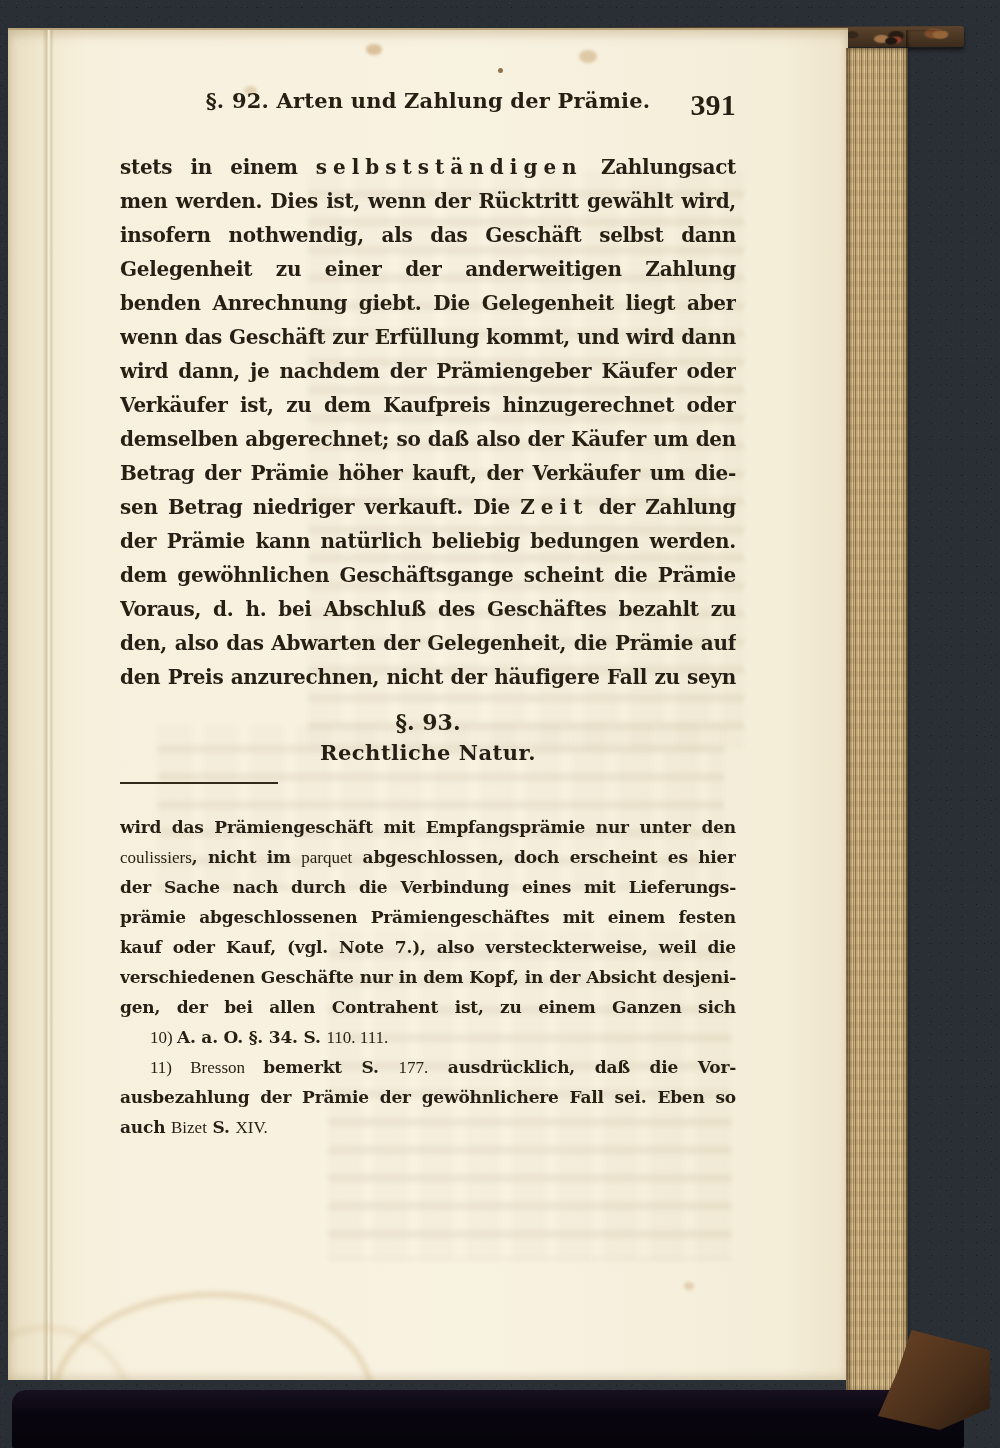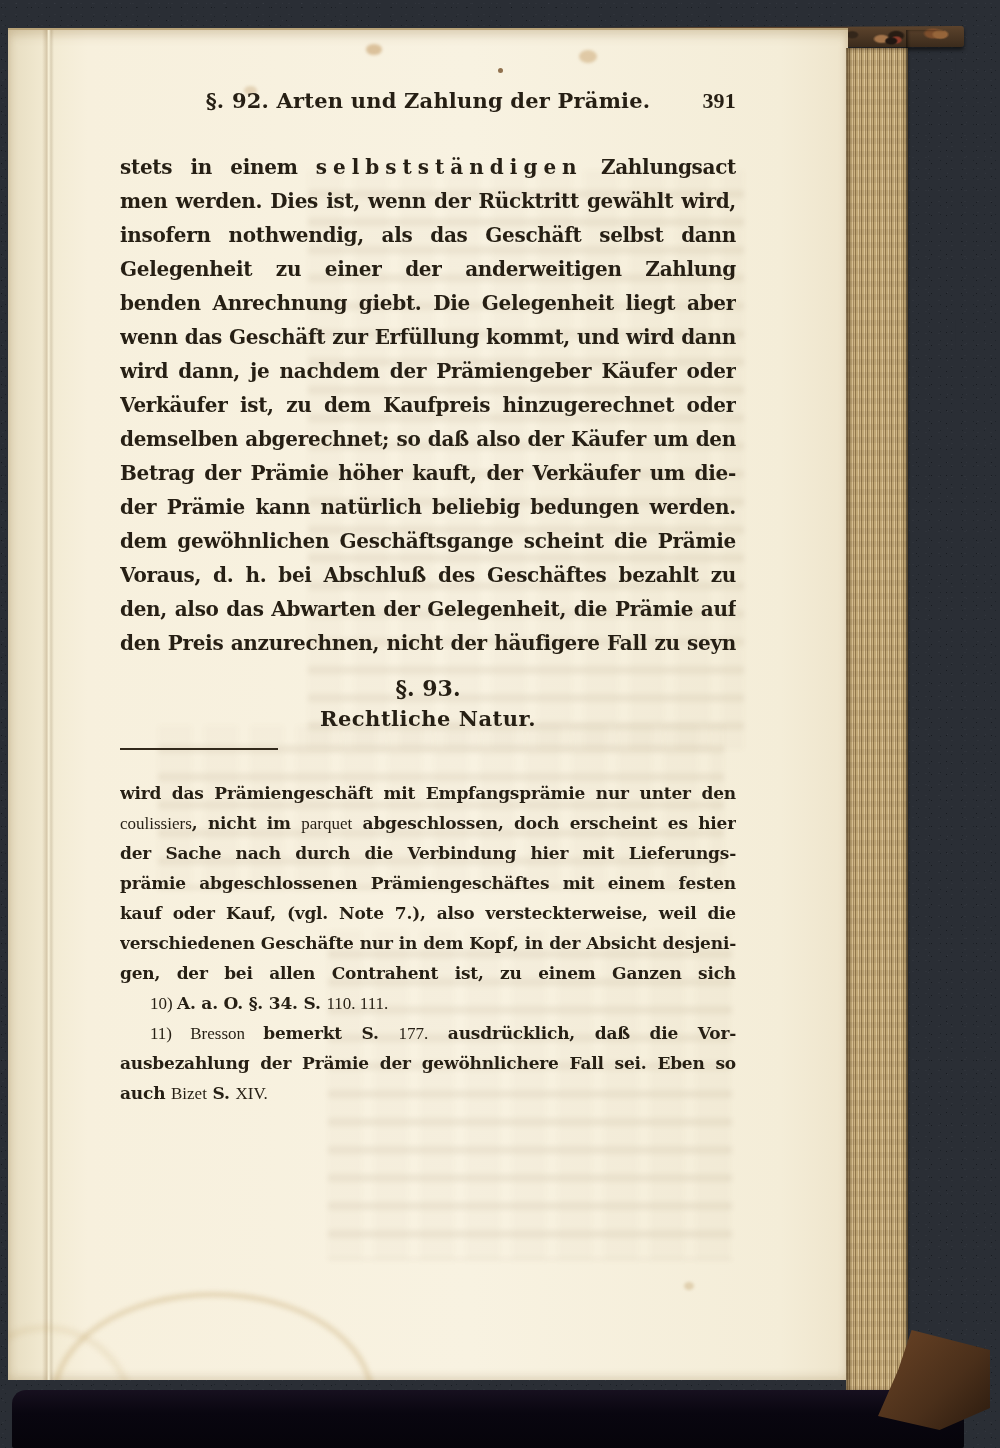--- a/index.html
+++ b/index.html
@@ -58,21 +58,21 @@
   .fox5{left:676px;top:1252px;width:10px;height:8px;background:rgba(180,140,75,.30);}
   .stain-ring{position:absolute;left:44px;top:1262px;width:312px;height:200px;border-radius:50%;
     border:5px solid rgba(185,148,82,.30);filter:blur(2.5px);}
   .stain-ring2{position:absolute;left:-52px;top:1296px;width:170px;height:170px;border-radius:50%;
     border:4px solid rgba(185,148,82,.22);filter:blur(3px);}
 
   
   .content{position:absolute;left:112px;top:58px;width:616px;color:var(--ink,#261f14);z-index:3;}
   .pagehead{position:relative;height:28px;font-size:21px;font-weight:700;letter-spacing:.2px;}
   .running-title{text-align:center;}
-  .page-number{position:absolute;right:0;top:0;font-family:"Liberation Serif",serif;font-weight:700;font-size:22px;}
+  .page-number{position:absolute;right:0;top:0;font-family:"Liberation Serif",serif;font-weight:700;font-size:30px;}
 
   .body{margin-top:34px;font-size:20px;font-weight:700;letter-spacing:-.3px;}
   .body .line{height:34px;line-height:34px;text-align:justify;text-align-last:justify;overflow:hidden;}
   .footnotes{margin-top:28px;font-size:17px;font-weight:700;letter-spacing:-.2px;}
   .footnotes .line{height:30px;line-height:30px;text-align:justify;text-align-last:justify;overflow:hidden;}
   .line.nojust{text-align:left;text-align-last:left;}
   .line.ind{padding-left:38px;}
   .footnotes .line.ind{padding-left:30px;}
 
   .sperr{letter-spacing:.30em;}
@@ -148,39 +148,40 @@
           <div class="line"><span>stets in einem </span><span class="sperr">selbstständigen</span><span> Zahlungsact vorgenom-</span></div>
           <div class="line"><span>men werden. Dies ist, wenn der Rücktritt gewählt wird,</span></div>
           <div class="line"><span>insofern nothwendig, als das Geschäft selbst dann keine</span></div>
           <div class="line"><span>Gelegenheit zu einer der anderweitigen Zahlung überhe-</span></div>
           <div class="line"><span>benden Anrechnung giebt. Die Gelegenheit liegt aber vor,</span></div>
           <div class="line"><span>wenn das Geschäft zur Erfüllung kommt, und wird dann</span></div>
           <div class="line"><span>wird dann, je nachdem der Prämiengeber Käufer oder</span></div>
           <div class="line"><span>Verkäufer ist, zu dem Kaufpreis hinzugerechnet oder von</span></div>
           <div class="line"><span>demselben abgerechnet; so daß also der Käufer um den</span></div>
           <div class="line"><span>Betrag der Prämie höher kauft, der Verkäufer um die-</span></div>
+          <div class="line"><span>sen Betrag niedriger verkauft. Die </span><span class="sperr">Zeit</span><span> der Zahlung</span></div>
           <div class="line"><span>der Prämie kann natürlich beliebig bedungen werden. In</span></div>
           <div class="line"><span>dem gewöhnlichen Geschäftsgange scheint die Prämie im</span></div>
           <div class="line"><span>Voraus, d. h. bei Abschluß des Geschäftes bezahlt zu wer-</span></div>
           <div class="line"><span>den, also das Abwarten der Gelegenheit, die Prämie auf</span></div>
           <div class="line"><span>den Preis anzurechnen, nicht der häufigere Fall zu seyn </span></div>
         </div>
 
       <div class="sec">
         <div class="secnum">§. 93.</div>
         <div class="sectitle">Rechtliche Natur.</div>
       </div>
 
 
       <div class="fnrule"></div>
 
       <div class="footnotes" id="footnote-lines">
           <div class="line"><span>wird das Prämiengeschäft mit Empfangsprämie nur unter den</span></div>
           <div class="line"><span class="antiqua">coulissiers</span><span>, nicht im </span><span class="antiqua">parquet</span><span> abgeschlossen, doch erscheint es hier</span></div>
-          <div class="line"><span>der Sache nach durch die Verbindung hier mit Lieferungs-</span></div>
+          <div class="line"><span>der Sache nach durch die Verbindung eines mit Lieferungs-</span></div>
           <div class="line"><span>prämie abgeschlossenen Prämiengeschäftes mit einem festen Ver-</span></div>
           <div class="line"><span>kauf oder Kauf, (vgl. Note 7.), also versteckterweise, weil die</span></div>
           <div class="line"><span>verschiedenen Geschäfte nur in dem Kopf, in der Absicht desjeni-</span></div>
           <div class="line"><span>gen, der bei allen Contrahent ist, zu einem Ganzen sich gestalten.</span></div>
           <div class="line nojust ind"><span class="antiqua">10) </span><span>A. a. O. §. 34. S. </span><span class="antiqua">110. 111.</span></div>
           <div class="line ind"><span class="antiqua">11) </span><span class="antiqua">Bresson </span><span>bemerkt S. </span><span class="antiqua">177.</span><span> ausdrücklich, daß die Vor-</span></div>
           <div class="line"><span>ausbezahlung der Prämie der gewöhnlichere Fall sei. Eben so</span></div>
           <div class="line nojust"><span>auch </span><span class="antiqua">Bizet</span><span> S. </span><span class="antiqua">XIV.</span></div>
         </div>
     </div>

